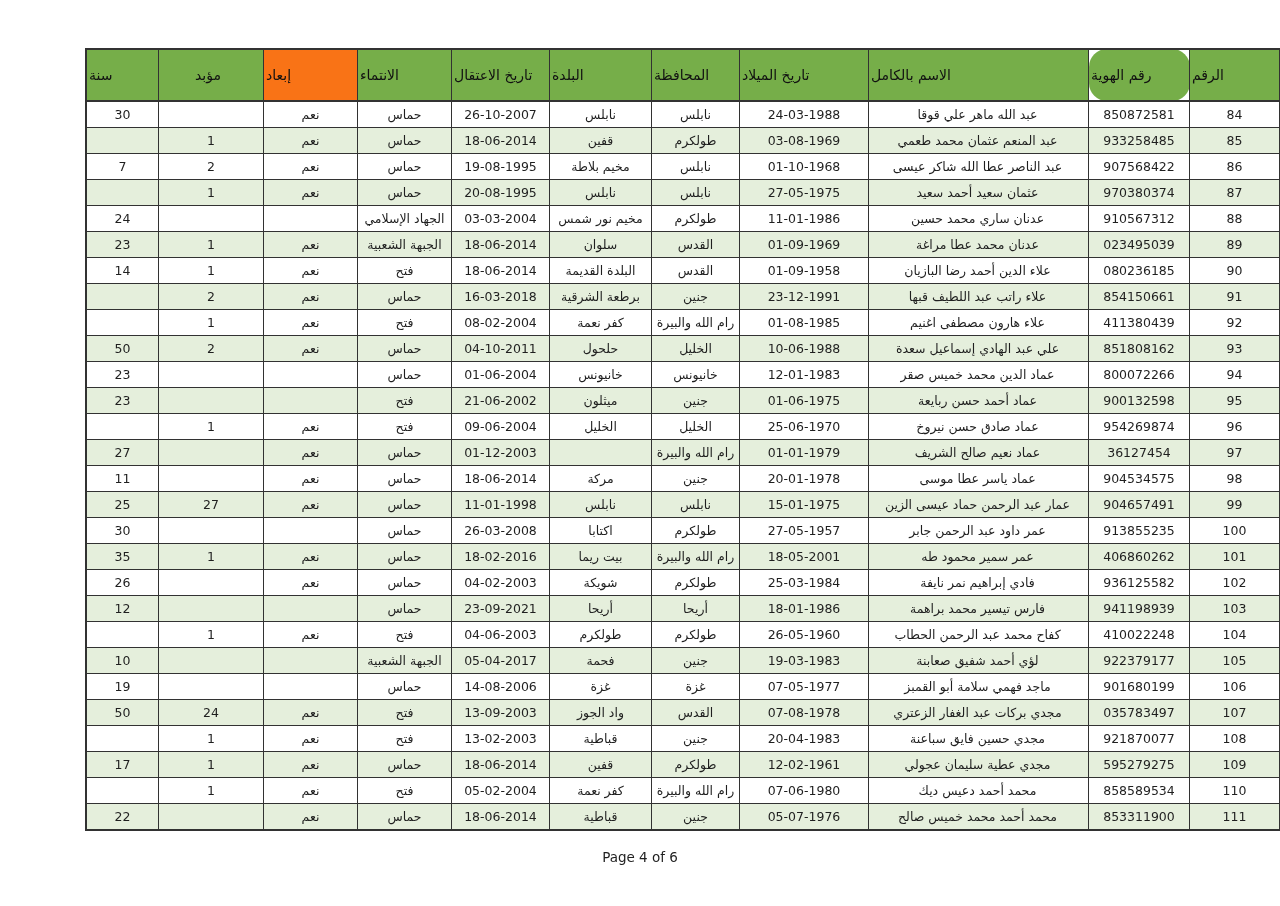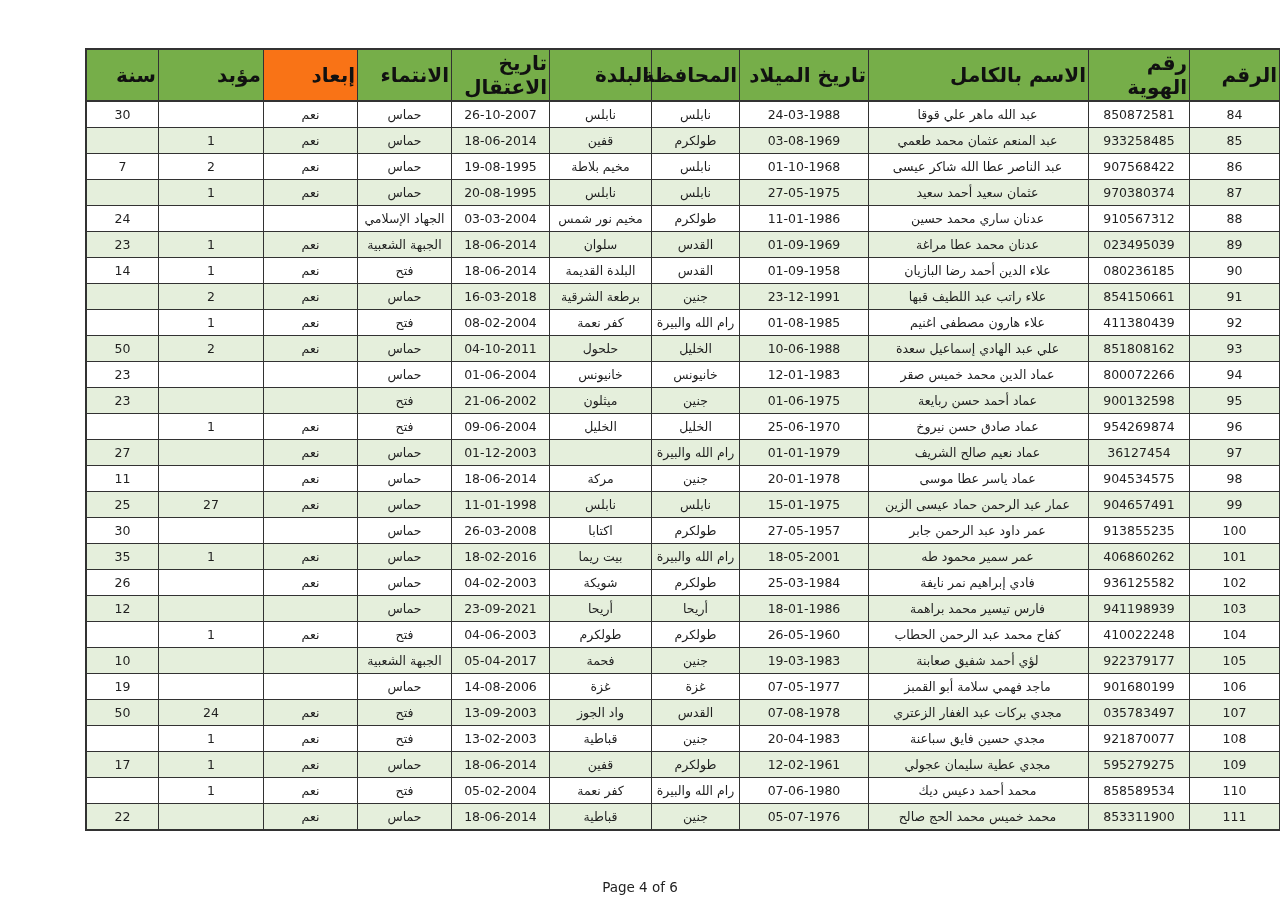--- a/index.html
+++ b/index.html
@@ -29,24 +29,24 @@
   }
   table, th, td {
     border: 1px solid #323232;
   }
   table {
     border: 2px solid #323232;
   }
   thead th {
     background: #76AE49;
     height: 50px;
-    font-size: 20px;
-    font-weight: bold;
+    font-size: 14px;
+    font-weight: normal;
     color: #111;
-    text-align: right;
+    text-align: left;
     vertical-align: middle;
     border-bottom: 2px solid #323232;
     padding: 0 2px;
   }
   thead th.highlight {
     background: #f97316;
   }
   tbody td {
     height: 25px;
     font-size: 12.5px;
@@ -64,38 +64,38 @@
   }
   td.name-cell {
     text-align: center;
     padding-right: 6px;
   }
   td.ltr {
     direction: ltr;
   }
   .footer {
     position: absolute;
-    top: 879px;
+    top: 849px;
     left: 0;
     width: 1280px;
     text-align: center;
     font-size: 13.5px;
     color: #1f1f1f;
   }
 </style>
 </head>
 <body>
 
 <div class="page">
   <div class="table-wrap">
     <table dir="rtl">
       <thead>
         <tr>
             <th style="width: 85px;">الرقم</th>
-            <th style="width: 96px;">رقم الهوية</th>
+            <th style="width: 96px; border-radius: 18px;">رقم الهوية</th>
             <th style="width: 215px;">الاسم بالكامل</th>
             <th style="width: 124px;">تاريخ الميلاد</th>
             <th style="width: 83px;">المحافظة</th>
             <th style="width: 97px;">البلدة</th>
             <th style="width: 93px;">تاريخ الاعتقال</th>
             <th style="width: 89px;">الانتماء</th>
             <th class="highlight" style="width: 89px;">إبعاد</th>
             <th style="width: 66px; padding-left: 36px;">مؤبد</th>
             <th style="width: 67px;">سنة</th>
           </tr>
@@ -448,21 +448,21 @@
             <td>كفر نعمة</td>
             <td class="ltr">05-02-2004</td>
             <td>فتح</td>
             <td>نعم</td>
             <td class="ltr">1</td>
             <td class="ltr"></td>
           </tr>
           <tr>
             <td class="ltr">111</td>
             <td class="ltr">853311900</td>
-            <td class="name-cell">محمد خميس محمد الحج صالح</td>
+            <td class="name-cell">محمد أحمد محمد خميس صالح</td>
             <td class="ltr">05-07-1976</td>
             <td>جنين</td>
             <td>قباطية</td>
             <td class="ltr">18-06-2014</td>
             <td>حماس</td>
             <td>نعم</td>
             <td class="ltr"></td>
             <td class="ltr">22</td>
           </tr>
         </tbody>

